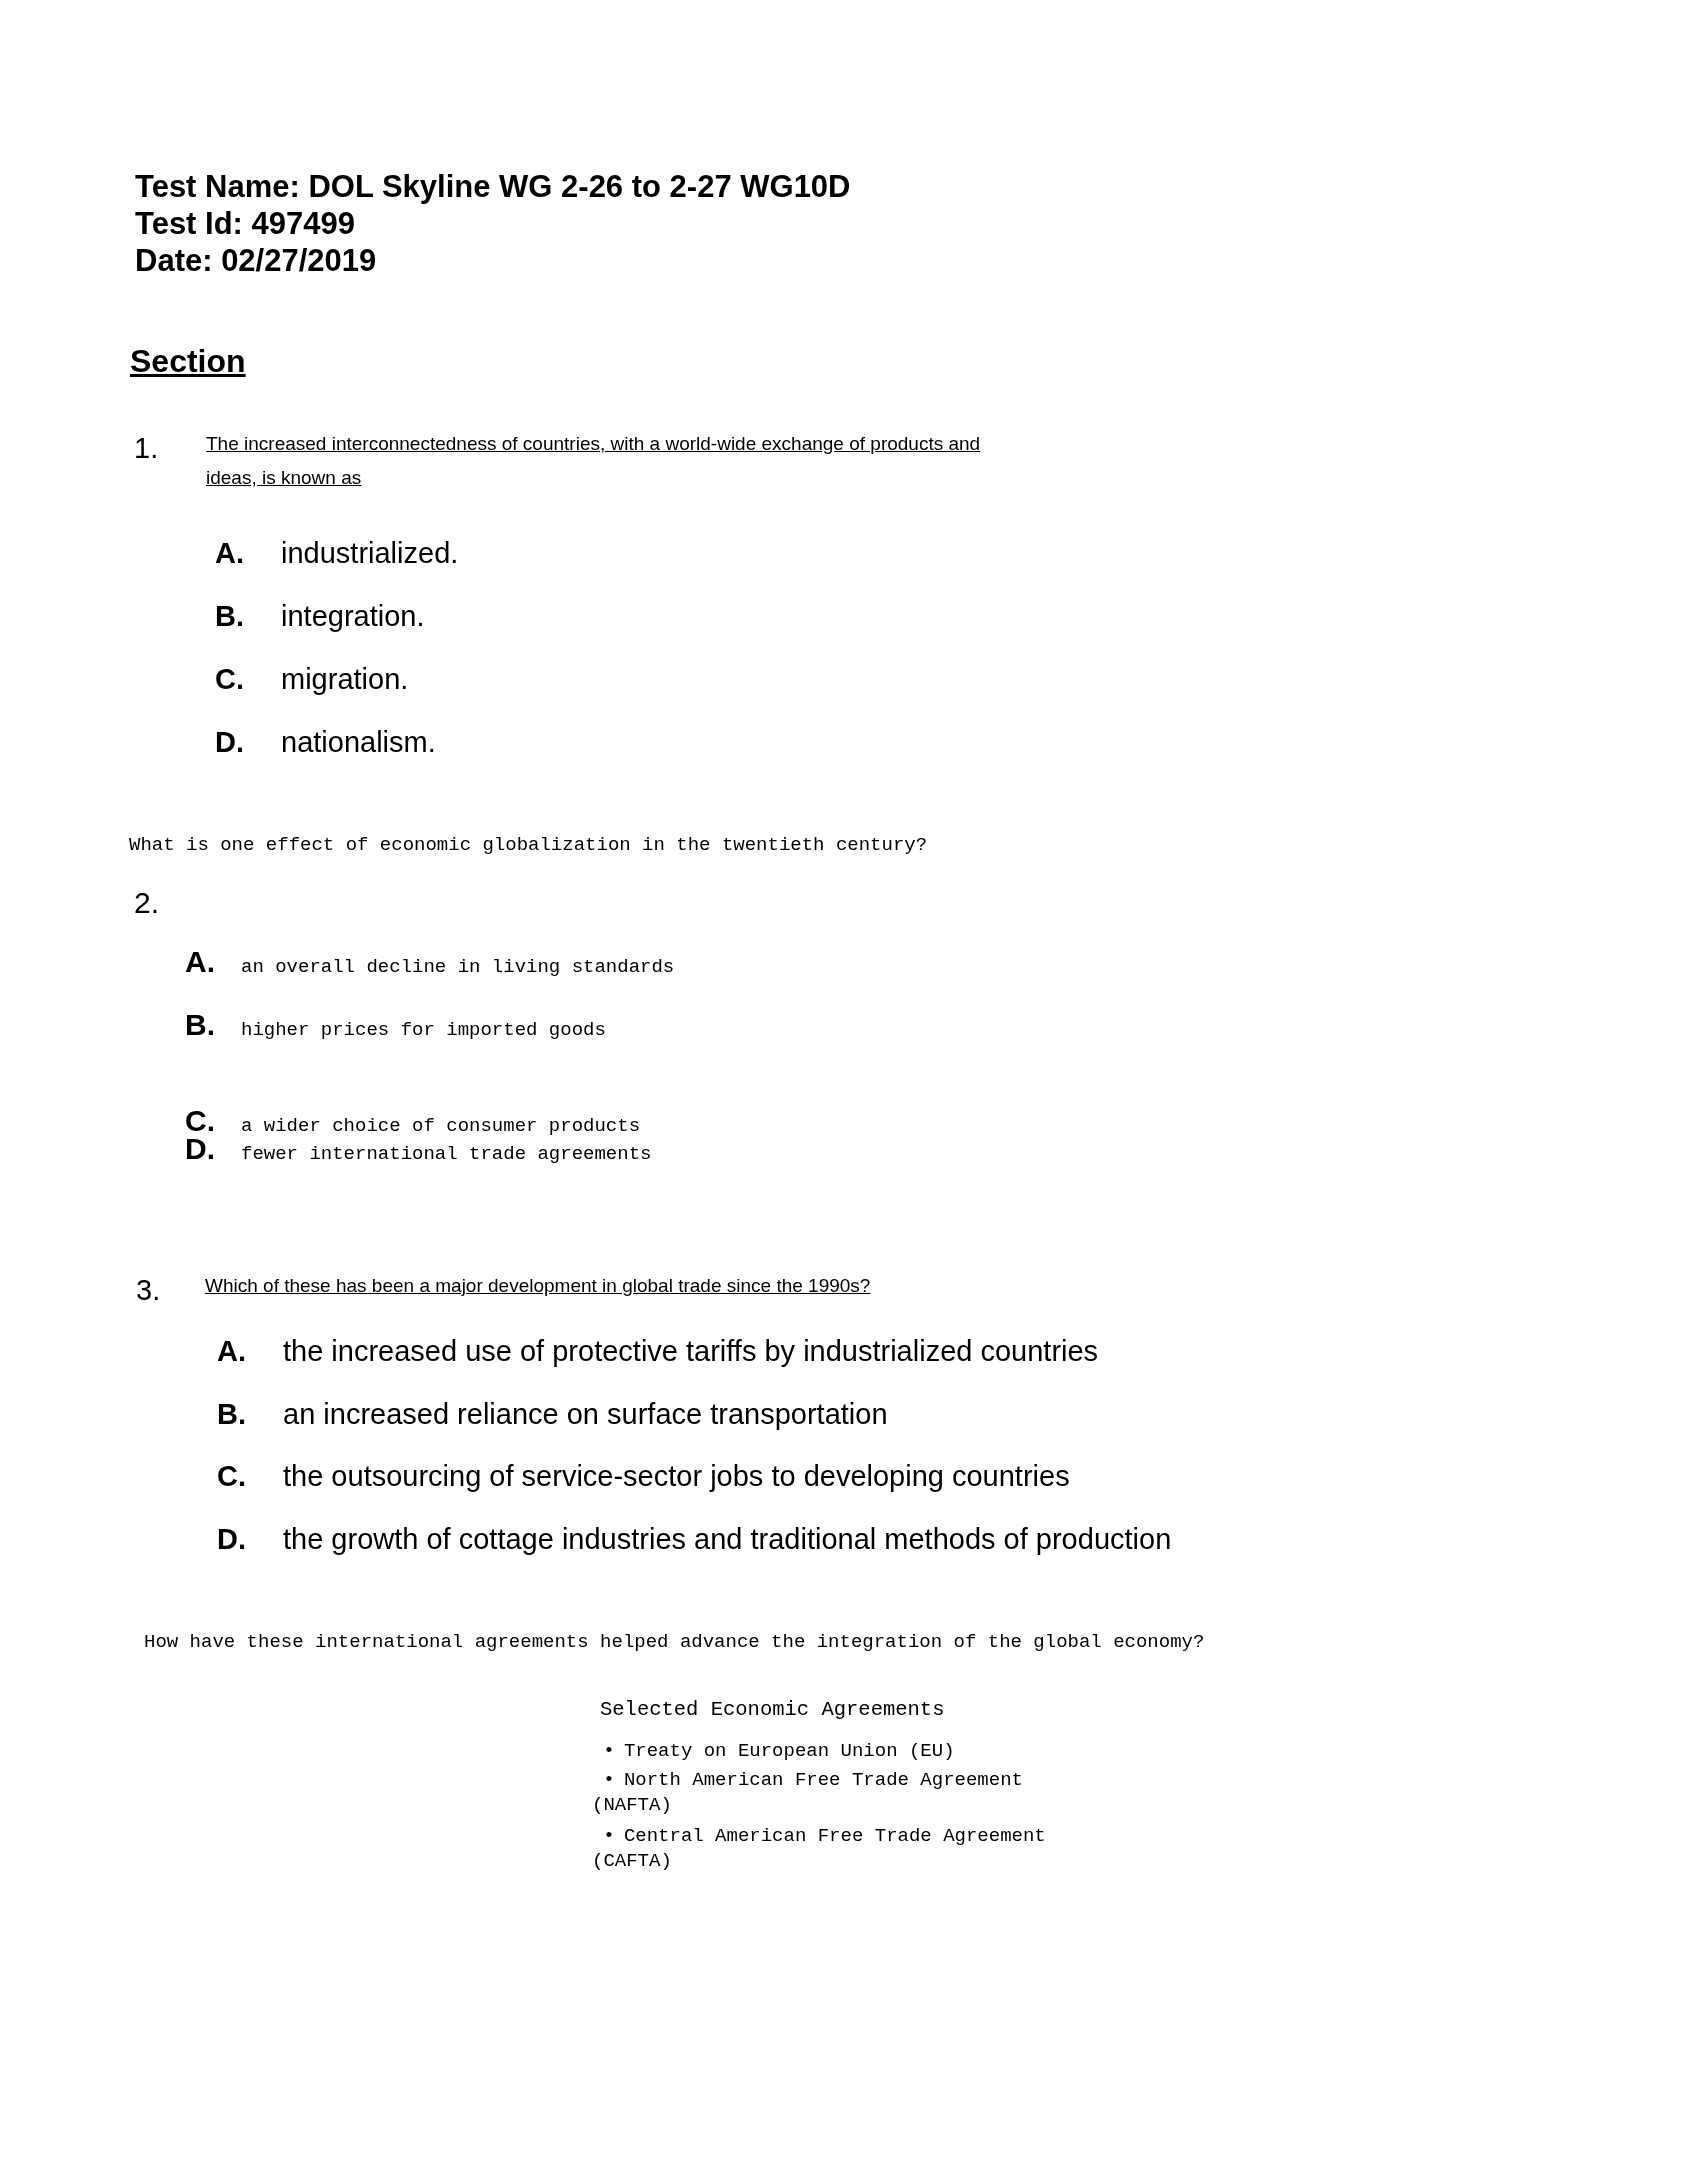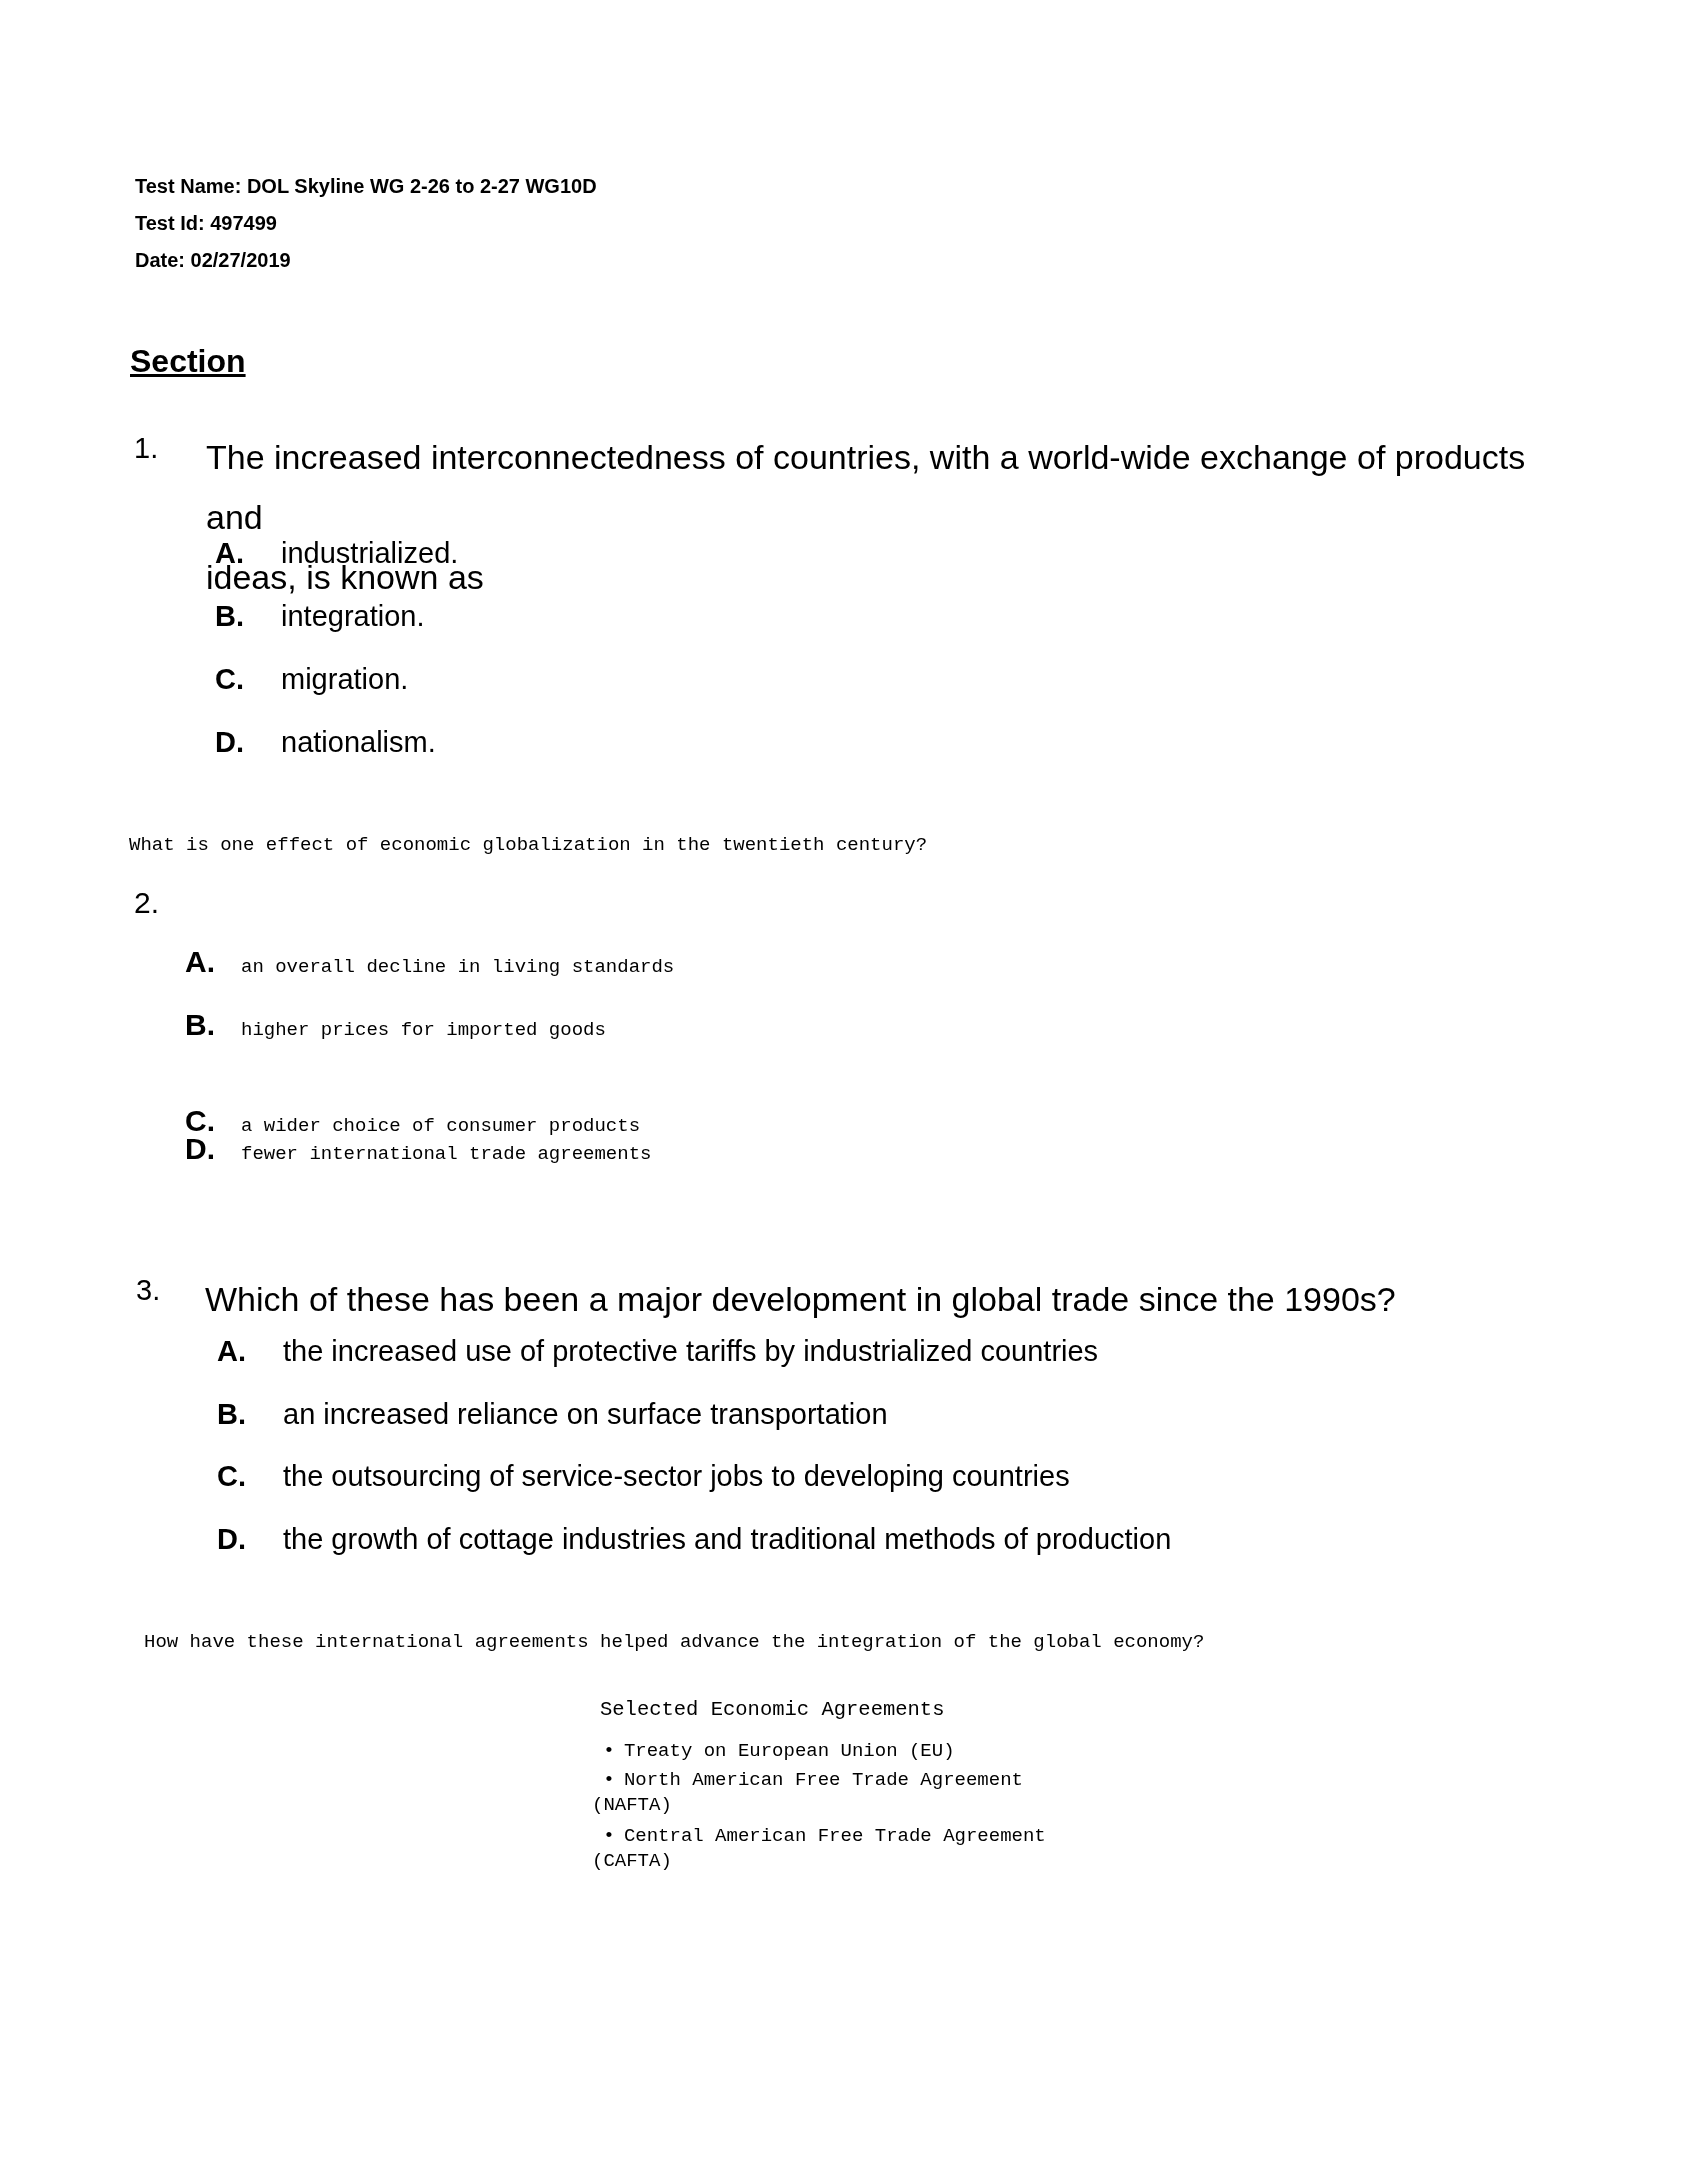--- a/index.html
+++ b/index.html
@@ -10,39 +10,40 @@
     background: #ffffff;
     color: #000000;
     font-family: "Liberation Sans", sans-serif;
     overflow: hidden;
   }
   .abs { position: absolute; }
 
   
   .doc-header {
     left: 135px; top: 168px;
-    font-size: 20px; font-weight: bold;
+    font-size: 31px; font-weight: bold;
     line-height: 37px;
     white-space: nowrap;
   }
   .section-title {
     left: 130px; top: 343px;
     font-size: 32px; font-weight: bold;
     text-decoration: underline;
     white-space: nowrap;
   }
 
   
   .q-number {
     font-size: 29px; line-height: 42px; font-weight: normal;
   }
   .q-text-sans {
-    font-size: 34px; line-height: 60px;
+    font-size: 19px; line-height: 34px;
     white-space: pre-line;
     width: 1356px;
+    text-decoration: underline;
   }
   .opt-row { white-space: nowrap; line-height: 1.1; }
   .opt-letter-wide {
     display: inline-block; width: 66px;
     font-size: 29px; font-weight: bold;
   }
   .opt-text-sans { font-size: 29px; }
 
   
   .mono {

